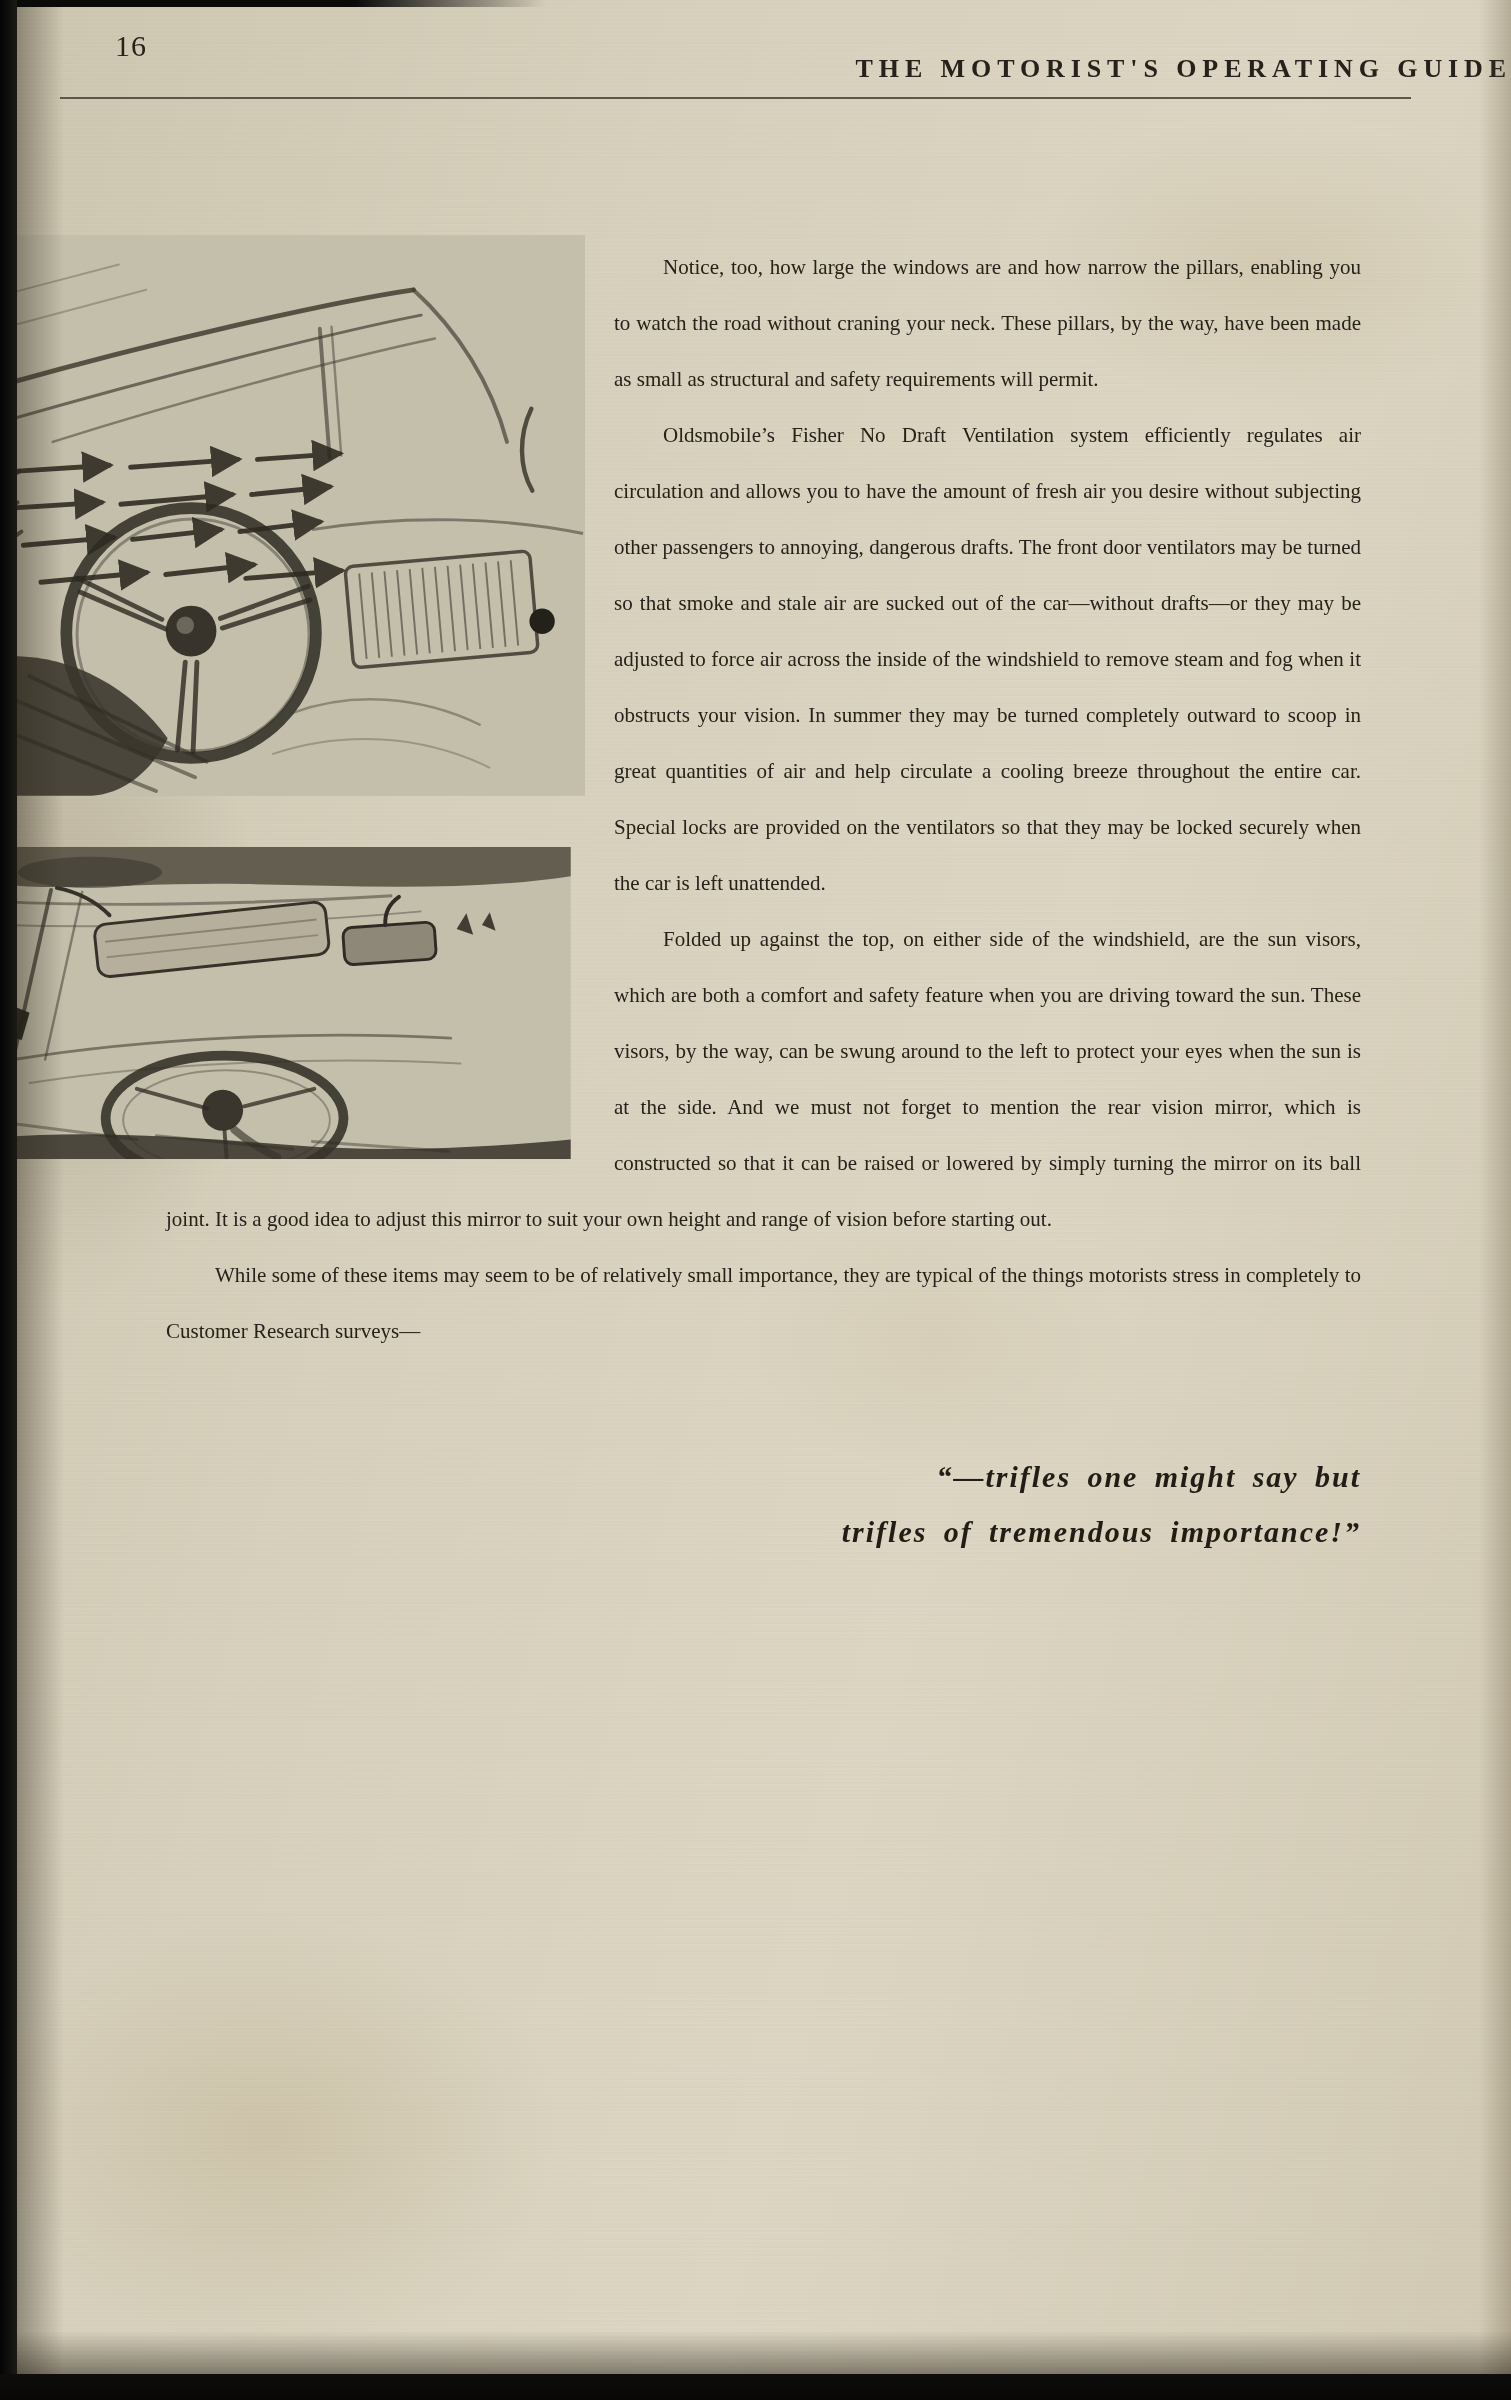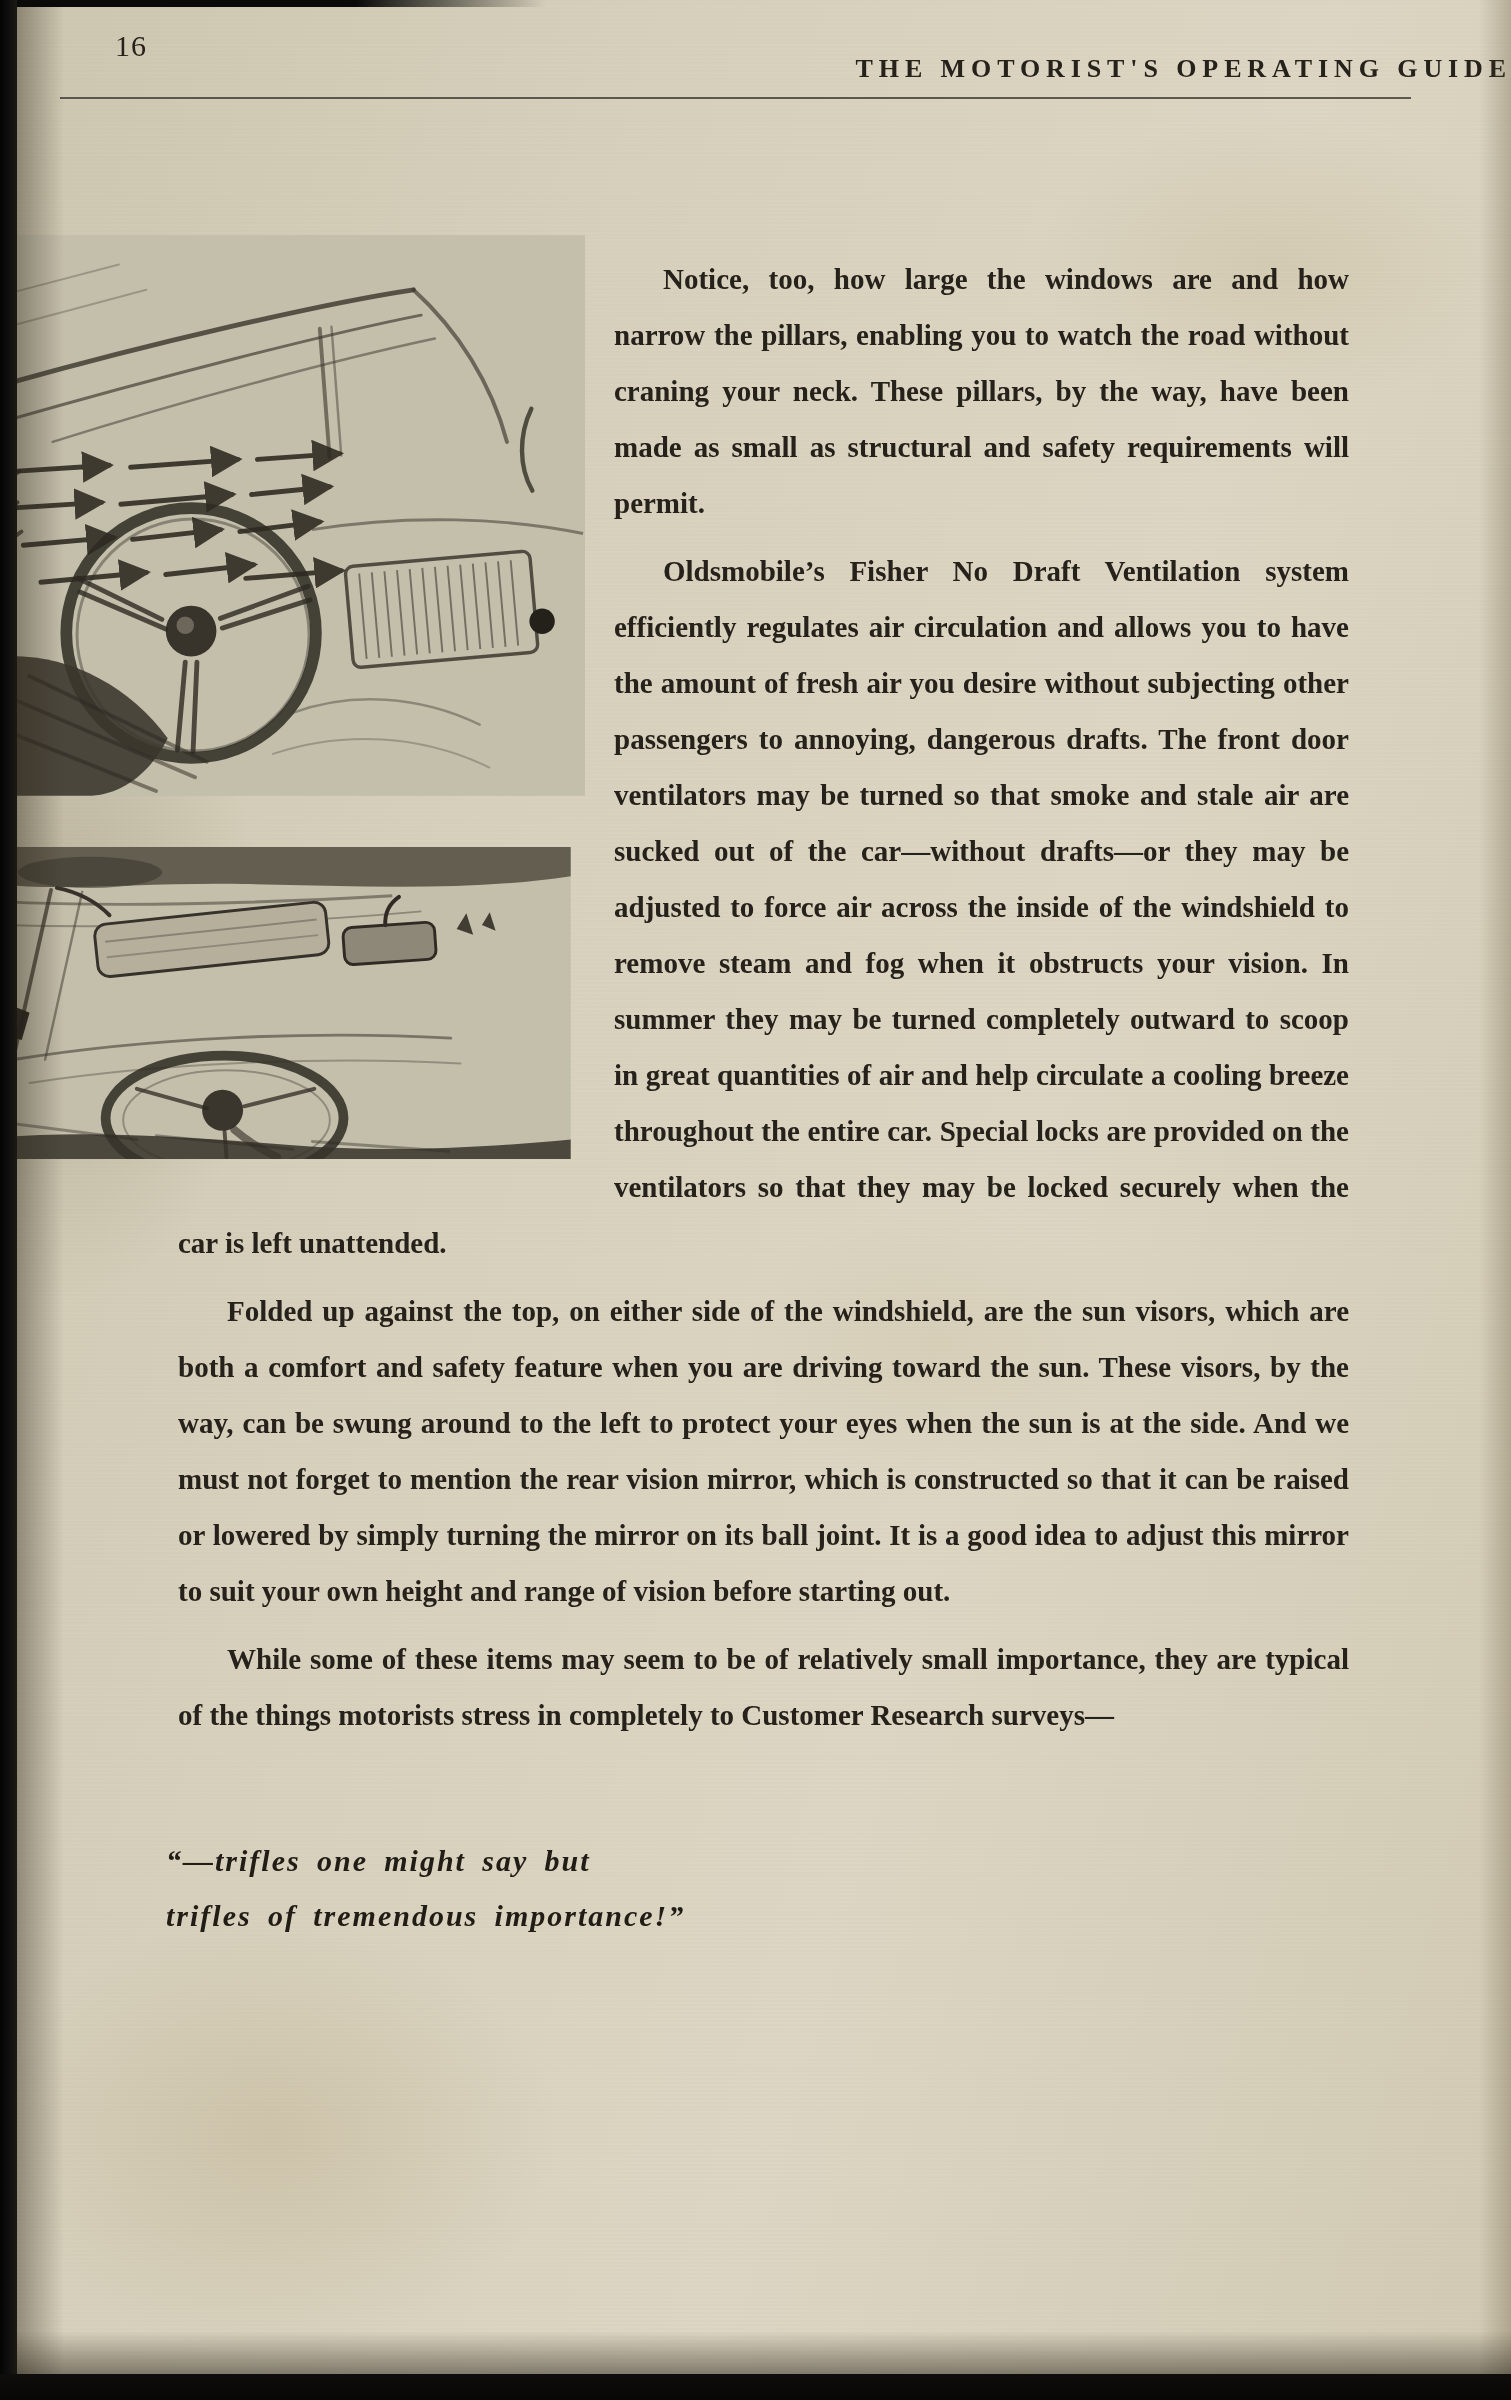--- a/index.html
+++ b/index.html
@@ -79,31 +79,30 @@
   .figures {
     float: left;
     width: 585px;
     margin: -3.9px 29px 24.4px -166px;
   }
   .fig { display: block; line-height: 0; }
   .fig-1 { margin-bottom: 51px; }
   .fig svg { display: block; }
 
   p.body-par {
-    margin: 12px;
+    margin: 0;
     text-align: justify;
     text-indent: 49px;
-    font-size: 29px;
+    font-size: 21px;
     line-height: 56px;
-    font-weight: bold;
   }
 
   .quote {
     margin: 90px auto 0;
-    text-align: left;
+    text-align: right;
     font-style: italic;
     font-weight: 700;
     font-size: 30px;
     line-height: 55px;
     letter-spacing: 2px;
     word-spacing: 6.8px;
     color: #211d16;
   }
 </style>
 </head>

